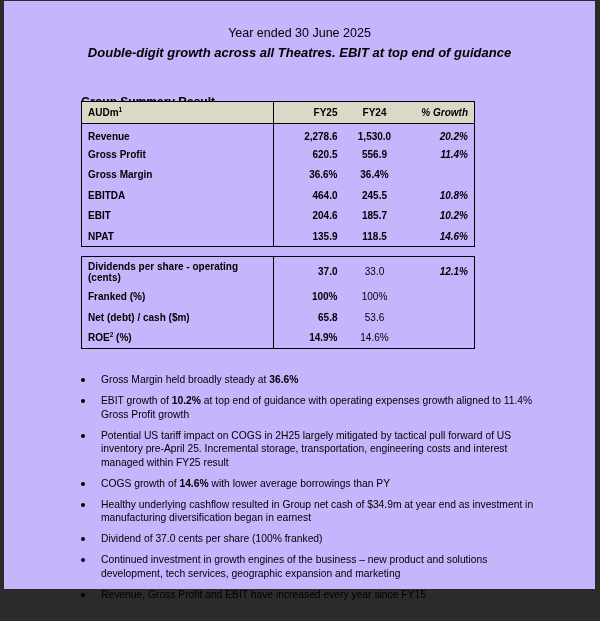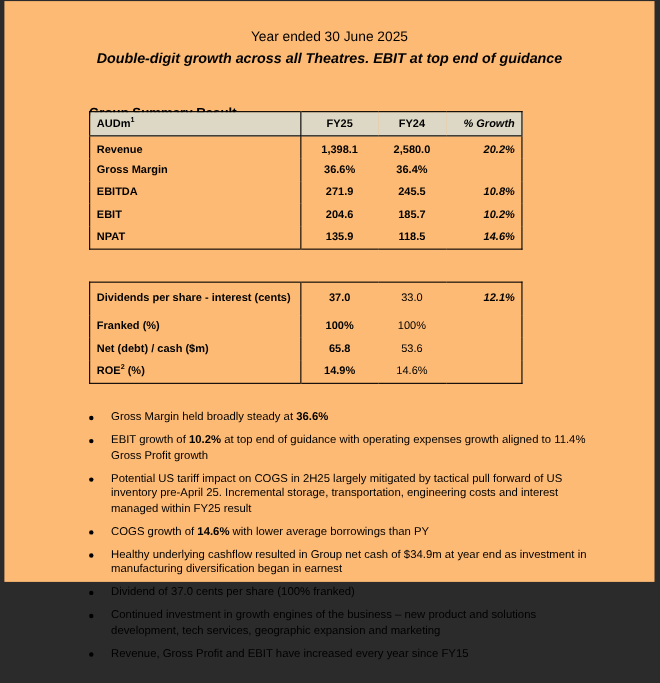--- a/index.html
+++ b/index.html
@@ -1,20 +1,20 @@
 <!DOCTYPE html>
 <html><head>
   <meta charset="utf-8">
   <style>
     * { margin: 0; padding: 0; box-sizing: border-box; }
     html, body { width: 600px; height: 621px; overflow: hidden; background: #2b2b2b; }
     body { font-family: "Liberation Sans", sans-serif; color: #000; }
     .page {
-      position: absolute; left: 4px; top: 1px; width: 591px; height: 528px;
-      background: #fdba74;
+      position: absolute; left: 4px; top: 1px; width: 591px; height: 588px;
+      background: #c4b5fd;
     }
     .subtitle {
       position: absolute; left: 0; width: 591px; top: 25px;
       text-align: center; font-size: 12.5px;
     }
     .headline {
       position: absolute; left: 0; width: 591px; top: 44px;
       text-align: center; font-size: 13px; font-weight: bold; font-style: italic;
     }
     .section-title {
@@ -26,21 +26,21 @@
     }
     table.summary td {
       padding: 0 6px; height: 20.5px; vertical-align: middle;
     }
     .t1 { top: 100px; width: 394px; border: 1.5px solid #000; }
     .t1 tr.head td { background: #ddd8c5; border-bottom: 1.5px solid #000; height: 22px; }
     .t1 tr.first td { padding-top: 4px; }
     .t2 { top: 255px; width: 394px; border: 1.5px solid #000; }
     td.label { width: 192px; text-align: left; }
     td.sep { border-right: 1.5px solid #000; }
-    td.c25 { width: 70px; text-align: center; }
+    td.c25 { width: 70px; text-align: right; }
     td.c24 { width: 62px; text-align: center; }
     td.cg { text-align: right; font-style: italic; }
     td.norm { font-weight: normal; }
     .t2 tr.dps td { height: 30px; line-height: 11px; }
     sup { font-size: 6.5px; vertical-align: super; line-height: 0; }
     ul.bullets {
       position: absolute; left: 77px; top: 372px; width: 470px;
       list-style: none; font-size: 10.3px; line-height: 13.5px;
     }
     ul.bullets li { position: relative; padding-left: 20px; margin-bottom: 7.5px; }
@@ -60,33 +60,39 @@
   <table class="summary t1">
     <tbody>
         <tr class="head">
       <td class="label sep"><span>AUDm</span><sup>1</sup></td>
       <td class="c25">FY25</td>
       <td class="c24">FY24</td>
       <td class="cg">% Growth</td>
     </tr>
     <tr class="first">
       <td class="label sep">Revenue</td>
-      <td class="c25">1,398.1</td>
-      <td class="c24">2,580.0</td>
+      <td class="c25">2,278.6</td>
+      <td class="c24">1,530.0</td>
       <td class="cg">20.2%</td>
+    </tr>
+    <tr>
+      <td class="label sep">Gross Profit</td>
+      <td class="c25">620.5</td>
+      <td class="c24">556.9</td>
+      <td class="cg">11.4%</td>
     </tr>
     <tr>
       <td class="label sep">Gross Margin</td>
       <td class="c25">36.6%</td>
       <td class="c24">36.4%</td>
       <td class="cg"></td>
     </tr>
     <tr>
       <td class="label sep">EBITDA</td>
-      <td class="c25">271.9</td>
+      <td class="c25">464.0</td>
       <td class="c24">245.5</td>
       <td class="cg">10.8%</td>
     </tr>
     <tr>
       <td class="label sep">EBIT</td>
       <td class="c25">204.6</td>
       <td class="c24">185.7</td>
       <td class="cg">10.2%</td>
     </tr>
     <tr>
@@ -94,21 +100,21 @@
       <td class="c25">135.9</td>
       <td class="c24">118.5</td>
       <td class="cg">14.6%</td>
     </tr>
   </tbody>
     </table>
 
   <table class="summary t2">
     <tbody>
         <tr class="dps">
-      <td class="label sep">Dividends per share - interest (cents)</td>
+      <td class="label sep">Dividends per share - operating (cents)</td>
       <td class="c25">37.0</td>
       <td class="c24 norm">33.0</td>
       <td class="cg">12.1%</td>
     </tr>
     <tr>
       <td class="label sep">Franked (%)</td>
       <td class="c25">100%</td>
       <td class="c24 norm">100%</td>
       <td class="cg"></td>
     </tr>

